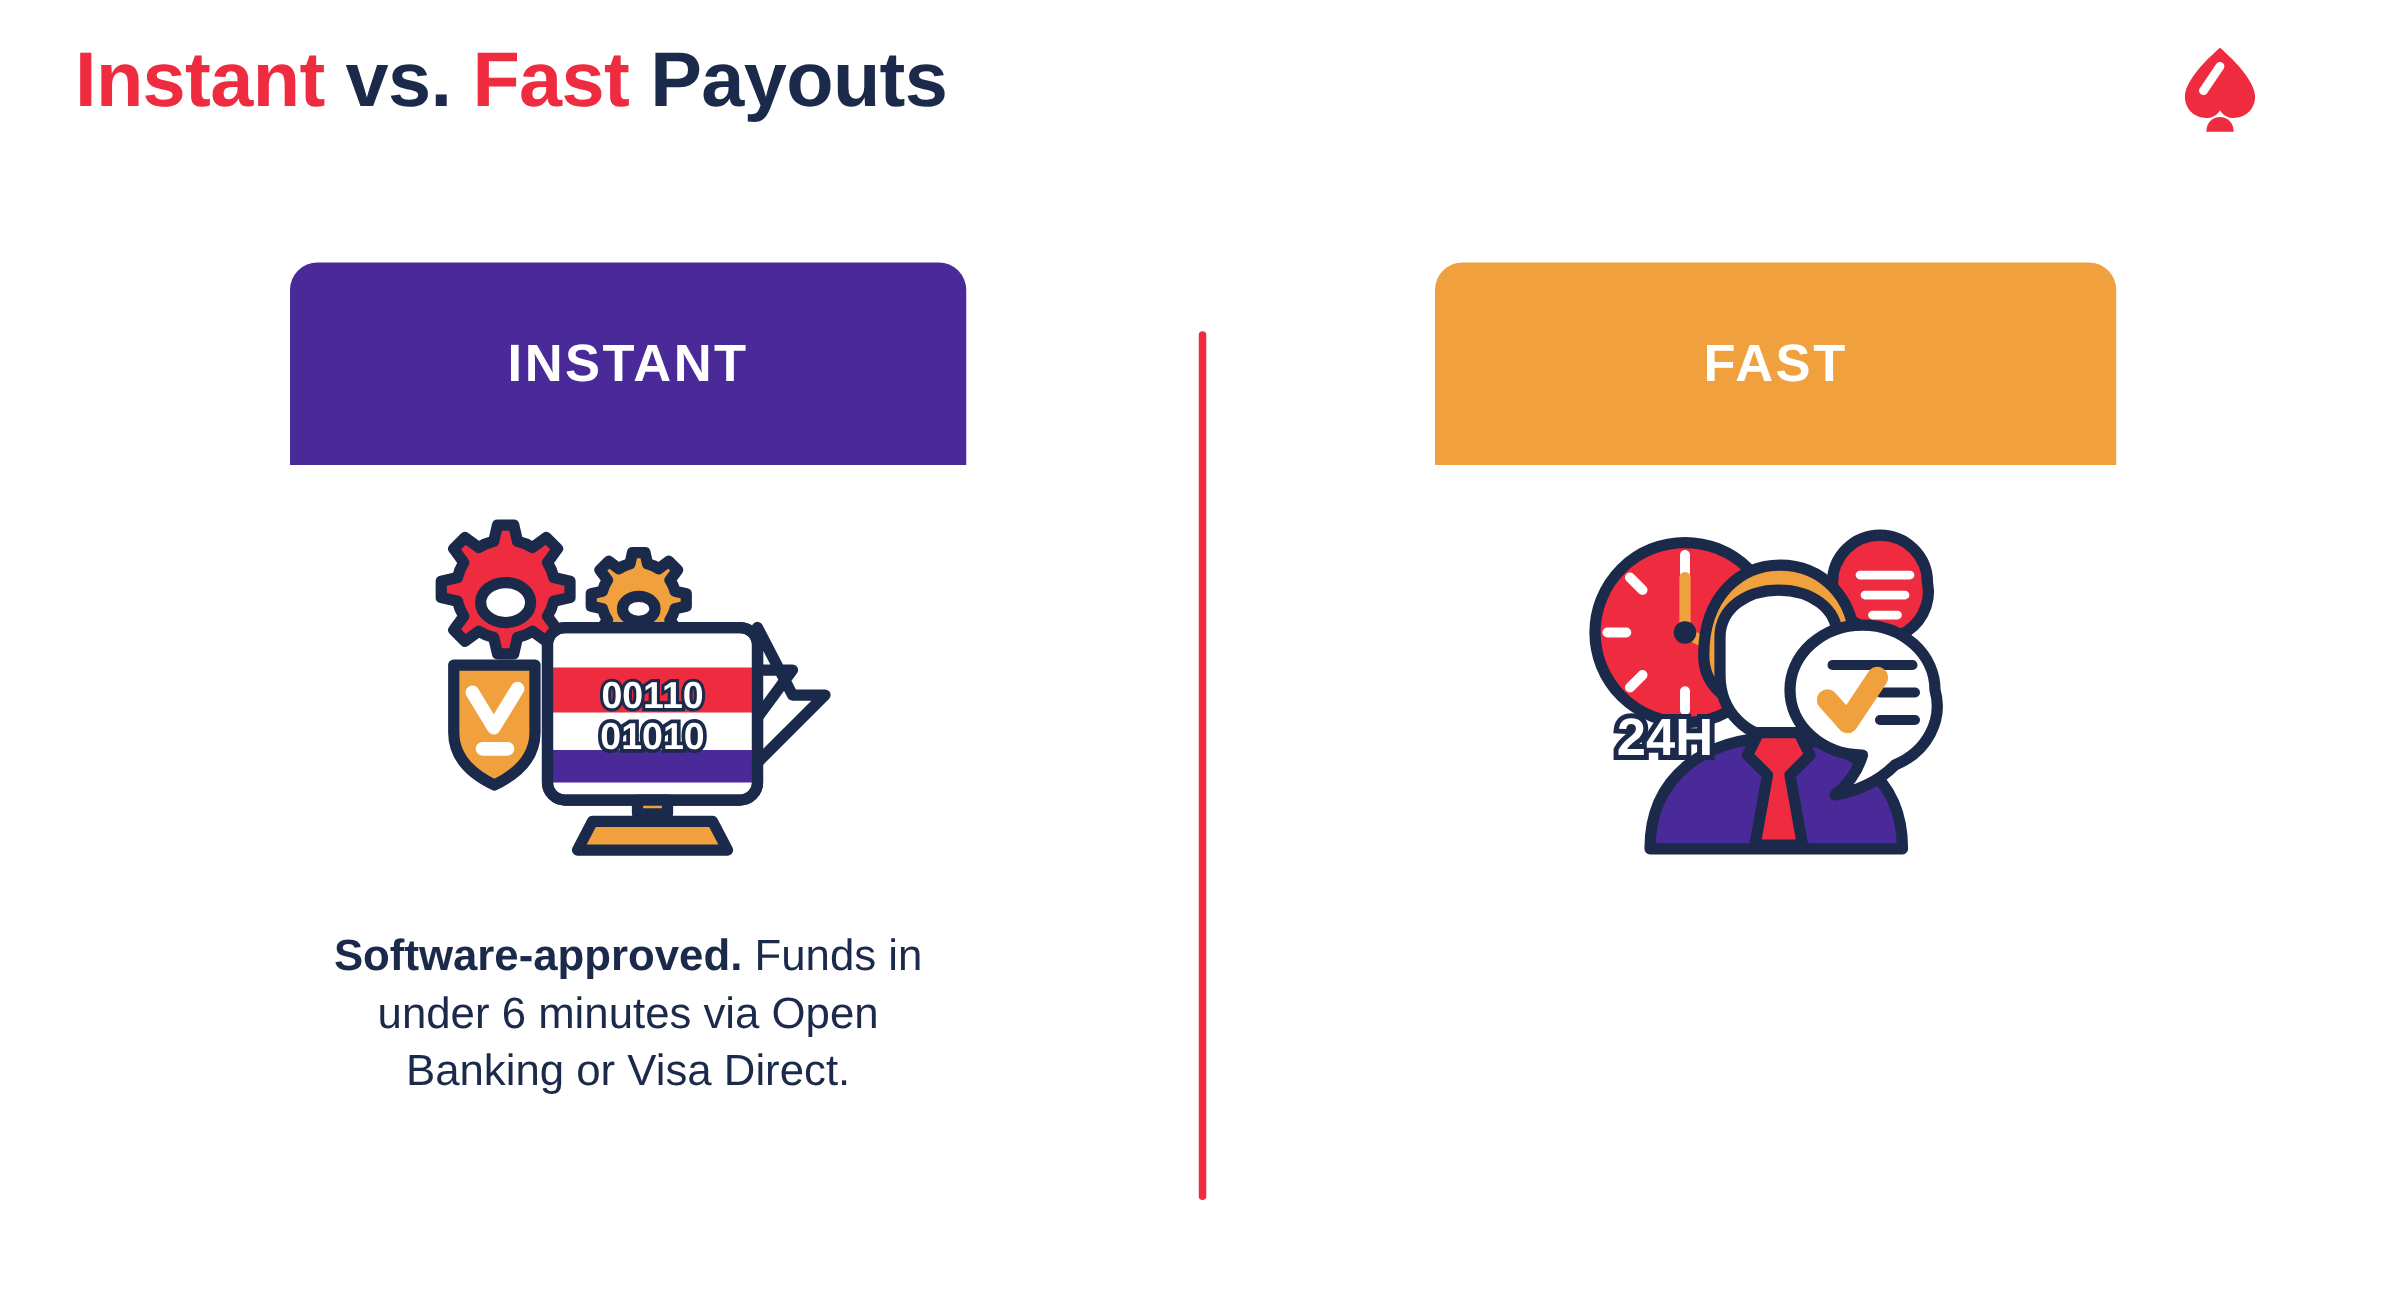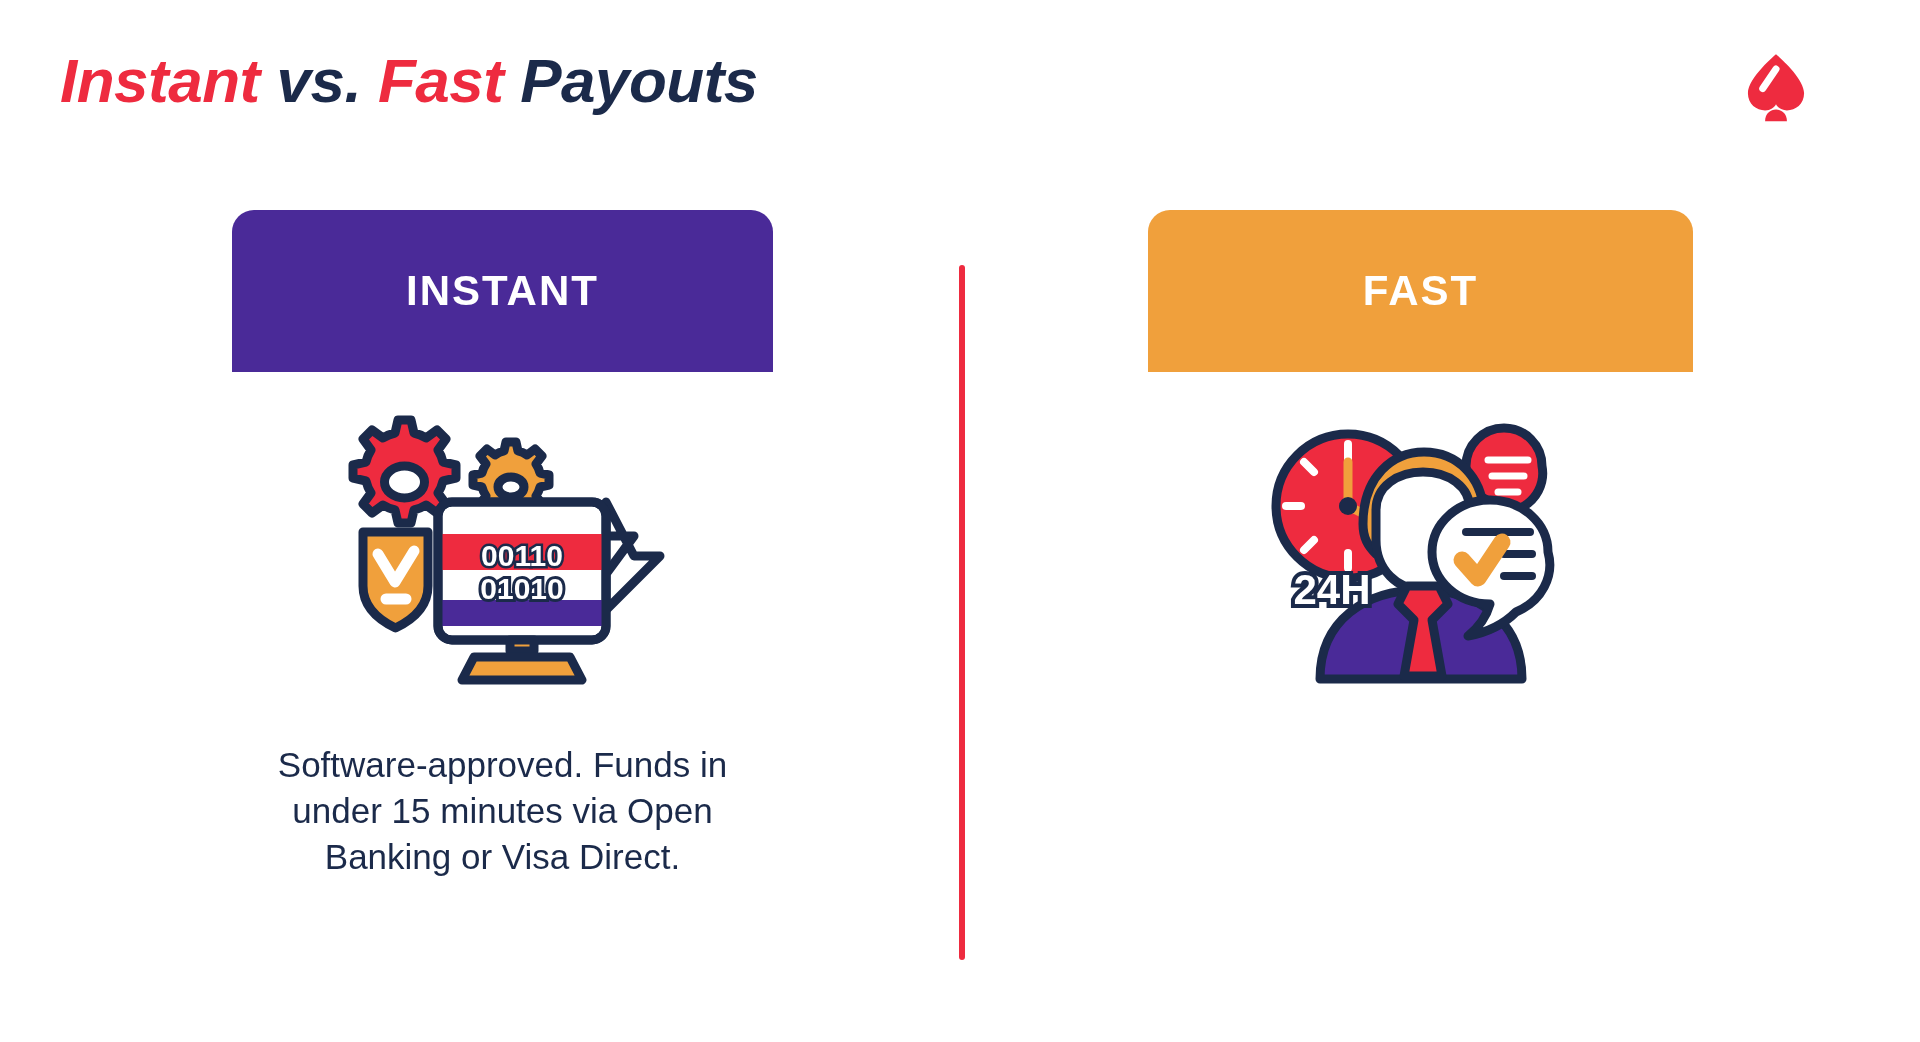--- a/index.html
+++ b/index.html
@@ -13,25 +13,24 @@
     height: 1042px;
     font-family: "Liberation Sans", sans-serif;
     color: #1B2A4A;
     overflow: hidden;
     position: relative;
   }
 
   
   .slide-header {
     position: absolute;
-    top: 16px;
+    top: 0;
     left: 0;
     width: 1920px;
     height: 150px;
-    font-style: italic;
   }
   .slide-title {
     position: absolute;
     left: 60px;
     top: 32px;
     font-size: 62px;
     font-weight: bold;
     letter-spacing: -0.5px;
     white-space: nowrap;
     line-height: 1.05;
@@ -87,21 +86,21 @@
   }
 
   .column-caption {
     margin-top: 38px;
     text-align: center;
     font-size: 35px;
     line-height: 1.32;
     color: #1B2A4A;
     padding: 0 6px;
   }
-  .caption-lead { font-weight: normal; }
+  .caption-lead { font-weight: bold; }
 
   
   .divider {
     position: absolute;
     left: 959px;
     top: 265px;
     width: 6px;
     height: 695px;
     background: #EE2B3F;
     border-radius: 3px;
@@ -167,21 +166,21 @@
         </g>
 
         <g font-family="'Liberation Sans', sans-serif" font-weight="bold" font-size="30" text-anchor="middle">
           <text x="184" y="152" fill="#FFFFFF" stroke="#1B2A4A" stroke-width="5" paint-order="stroke">00110</text>
           <text x="184" y="185" fill="#FFFFFF" stroke="#1B2A4A" stroke-width="6" paint-order="stroke">01010</text>
         </g>
       </svg>
     </div>
 
     <div class="column-caption">
-      <span class="caption-lead">Software-approved.</span><span> Funds in under 15 minutes via Open Banking or Visa Direct.</span>
+      <span class="caption-lead">Software-approved.</span><span> Funds in under 6 minutes via Open Banking or Visa Direct.</span>
     </div>
   </div>
 
   <div class="divider"></div>
 
   <div class="column column-fast">
 
     <div class="column-header header-fast">
       <span>FAST</span>
     </div>

